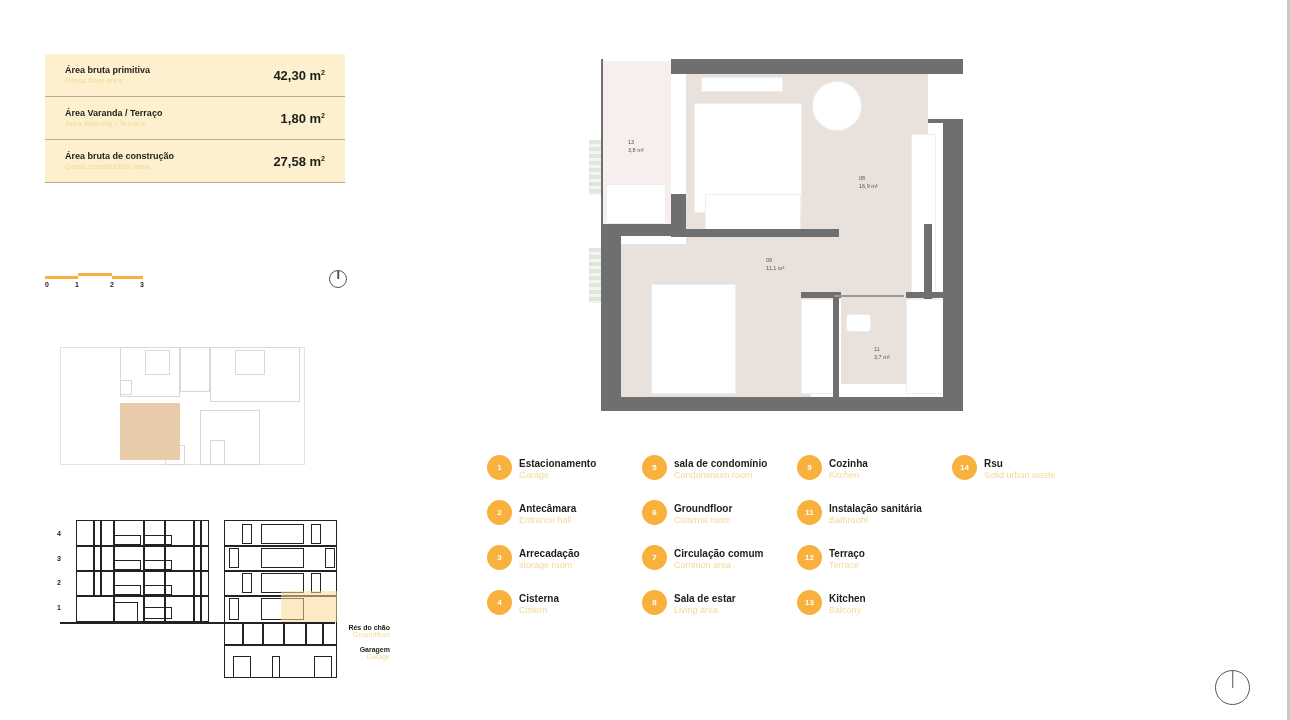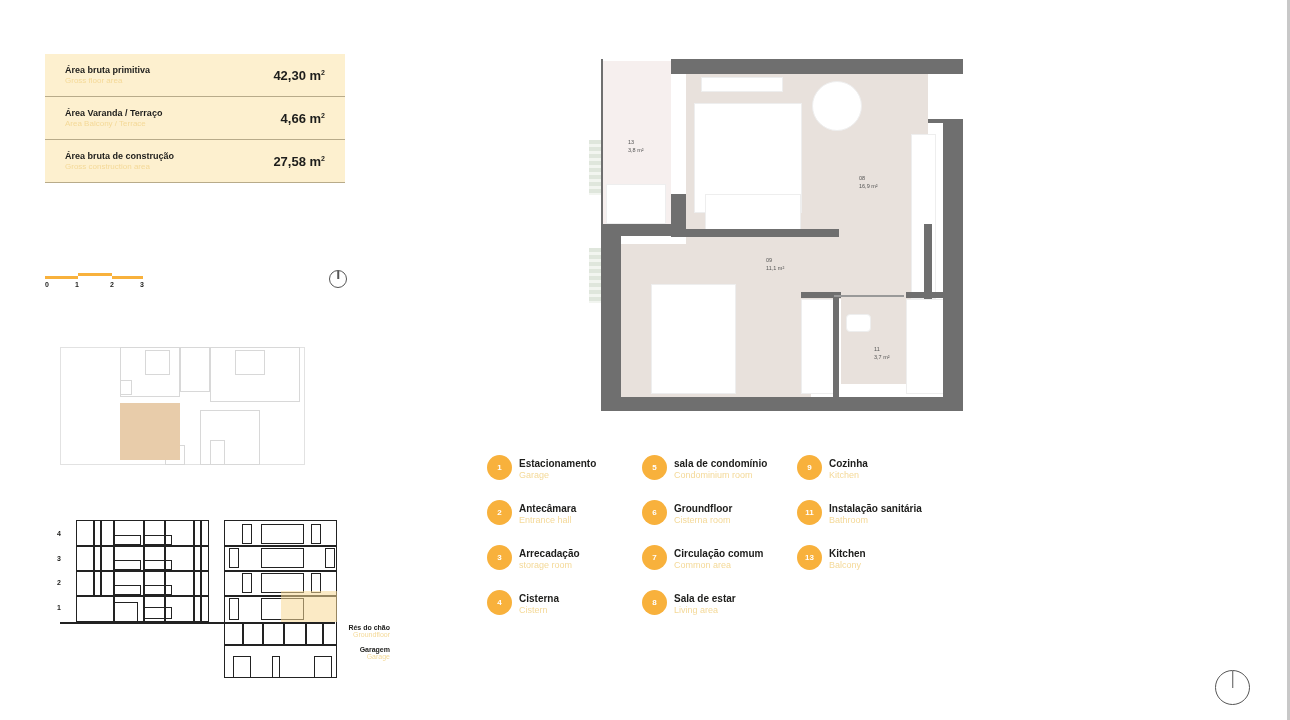--- a/index.html
+++ b/index.html
@@ -72,21 +72,21 @@
         <span class="pt">Área bruta primitiva</span>
         <span class="en">Gross floor area</span>
       </div>
     <div class="val"><span>42,30 m</span><sup>2</sup></div>
   </div>
   <div class="card-row">
     <div class="lbl">
         <span class="pt">Área Varanda / Terraço</span>
         <span class="en">Area Balcony / Terrace</span>
       </div>
-    <div class="val"><span>4,66 m</span><sup>2</sup></div>
+    <div class="val"><span>1,80 m</span><sup>2</sup></div>
   </div>
   <div class="card-row">
     <div class="lbl">
         <span class="pt">Área bruta de construção</span>
         <span class="en">Gross construction area</span>
       </div>
     <div class="val"><span>27,58 m</span><sup>2</sup></div>
   </div>
 </div>
 
@@ -296,21 +296,35 @@
       </div>
     </div>
   <div class="leg-item">
       <div class="leg-num">11</div>
       <div class="leg-text">
         <span class="pt">Instalação sanitária</span>
         <span class="en">Bathroom</span>
       </div>
     </div>
   <div class="leg-item">
+      <div class="leg-num">12</div>
+      <div class="leg-text">
+        <span class="pt">Terraço</span>
+        <span class="en">Terrace</span>
+      </div>
+    </div>
+  <div class="leg-item">
       <div class="leg-num">13</div>
       <div class="leg-text">
         <span class="pt">Kitchen</span>
         <span class="en">Balcony</span>
       </div>
     </div>
+  <div class="leg-item">
+      <div class="leg-num">14</div>
+      <div class="leg-text">
+        <span class="pt">Rsu</span>
+        <span class="en">Solid urban waste</span>
+      </div>
+    </div>
 </div>
 
 <div class="north" style="left:1215px;top:670px;width:35px;height:35px;"></div>
 
 </body></html>

